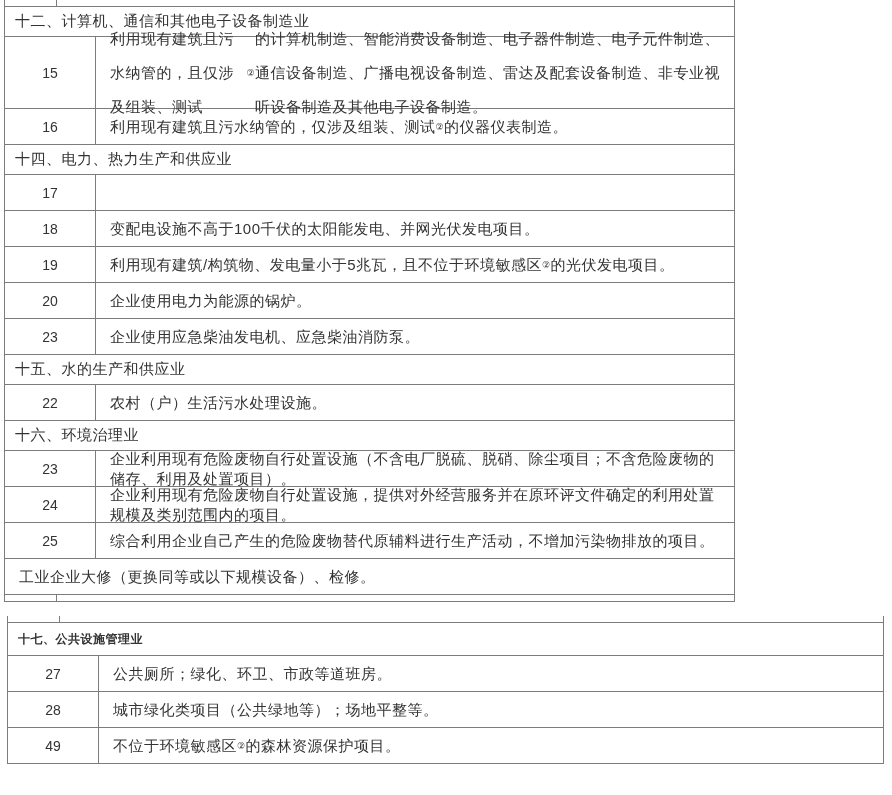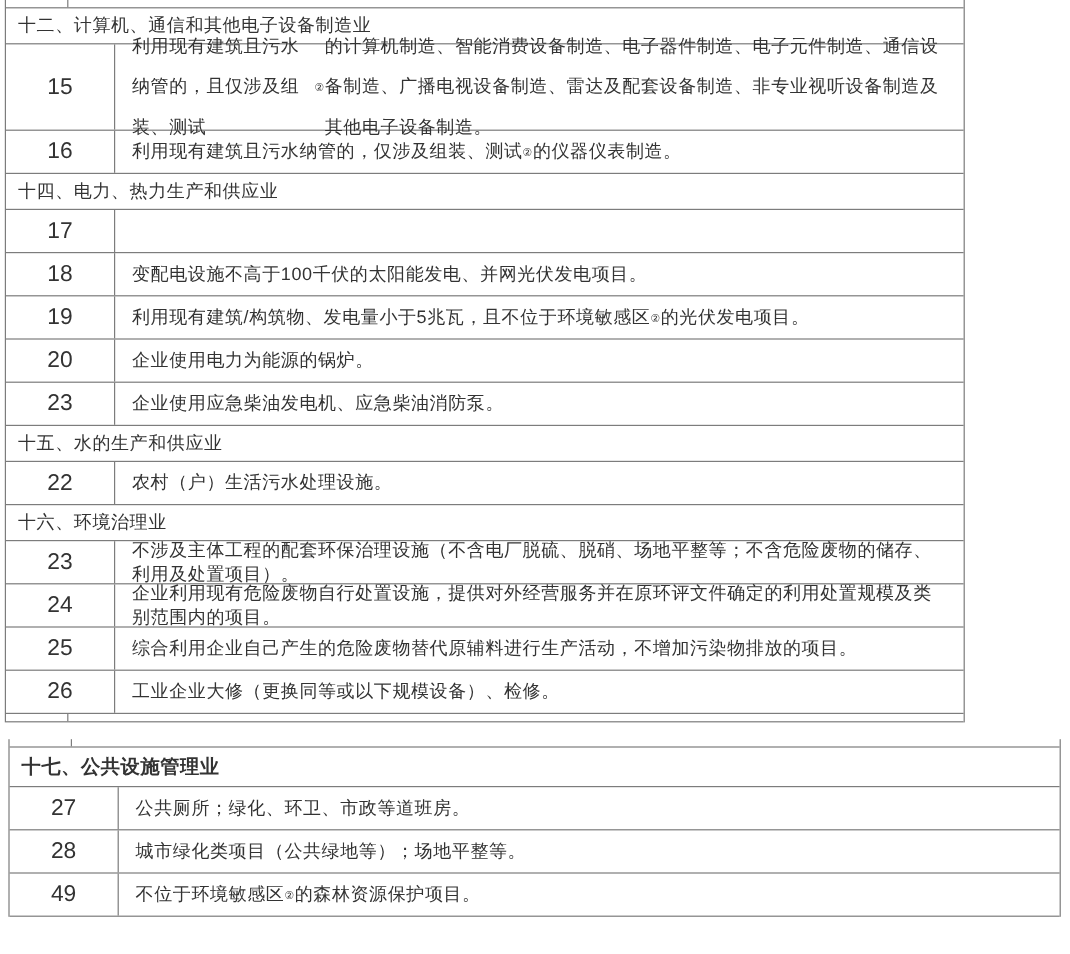--- a/index.html
+++ b/index.html
@@ -12,51 +12,51 @@
     width:892px;height:795px;overflow:hidden;background:var(--bg);
     font-family:"Liberation Sans","DejaVu Sans",sans-serif;
     color:var(--tc);
   }
   .tbl{
     border-left:1px solid var(--bc);
     border-right:1px solid var(--bc);
     background:var(--bg);
     box-sizing:border-box;
   }
-  .tbl-0{margin-left:4px;width:800px;}
+  .tbl-0{margin-left:4px;width:731px;}
   .tbl-1{margin-left:7px;width:877px;}
   .gap{height:14px;}
   .row{
     display:flex;
     border-bottom:1px solid var(--bc);
     box-sizing:border-box;
     align-items:stretch;
   }
   .row.section{
     height:30px;
     align-items:center;
     padding-left:10px;
     font-size:15px;
     font-weight:500;
     letter-spacing:0.5px;
   }
   .row.section.small{
     height:33px;
-    font-size:16px;
+    font-size:12px;
     font-weight:700;
   }
   .row.item{height:36px;}
   .row.item.tall{height:72px;}
   .cell{box-sizing:border-box;}
   .num{
     width:91px;
     flex:0 0 91px;
     border-right:1px solid var(--bc);
     display:flex;align-items:center;justify-content:center;
-    font-size:19px;
+    font-size:14px;
   }
   .txt{
     flex:1;
     display:flex;align-items:center;
     padding:2px 14px;
     font-size:15px;
     font-weight:500;
     letter-spacing:0.5px;
     line-height:20px;
   }
@@ -120,32 +120,31 @@
       </div>
       <div class="row item">
         <div class="cell num">22</div>
         <div class="cell txt">农村（户）生活污水处理设施。</div>
       </div>
       <div class="row section">
         <span class="cell section-label">十六、环境治理业</span>
       </div>
       <div class="row item">
         <div class="cell num">23</div>
-        <div class="cell txt">不涉及主体工程的配套环保治理设施（不含电厂脱硫、脱硝、场地平整等；不含危险废物的储存、利用及处置项目）。</div>
+        <div class="cell txt">企业利用现有危险废物自行处置设施（不含电厂脱硫、脱硝、除尘项目；不含危险废物的储存、利用及处置项目）。</div>
       </div>
       <div class="row item">
         <div class="cell num">24</div>
         <div class="cell txt">企业利用现有危险废物自行处置设施，提供对外经营服务并在原环评文件确定的利用处置规模及类别范围内的项目。</div>
       </div>
       <div class="row item">
         <div class="cell num">25</div>
         <div class="cell txt">综合利用企业自己产生的危险废物替代原辅料进行生产活动，不增加污染物排放的项目。</div>
       </div>
       <div class="row item">
-        <div class="cell num">26</div>
         <div class="cell txt">工业企业大修（更换同等或以下规模设备）、检修。</div>
       </div>
       <div class="row partial">
         <div class="cell num-s"></div>
         <div class="cell rest"></div>
       </div>
     </div>
   <div class="gap"></div>
   <div class="tbl tbl-1" id="table-1">
       <div class="row partial">

